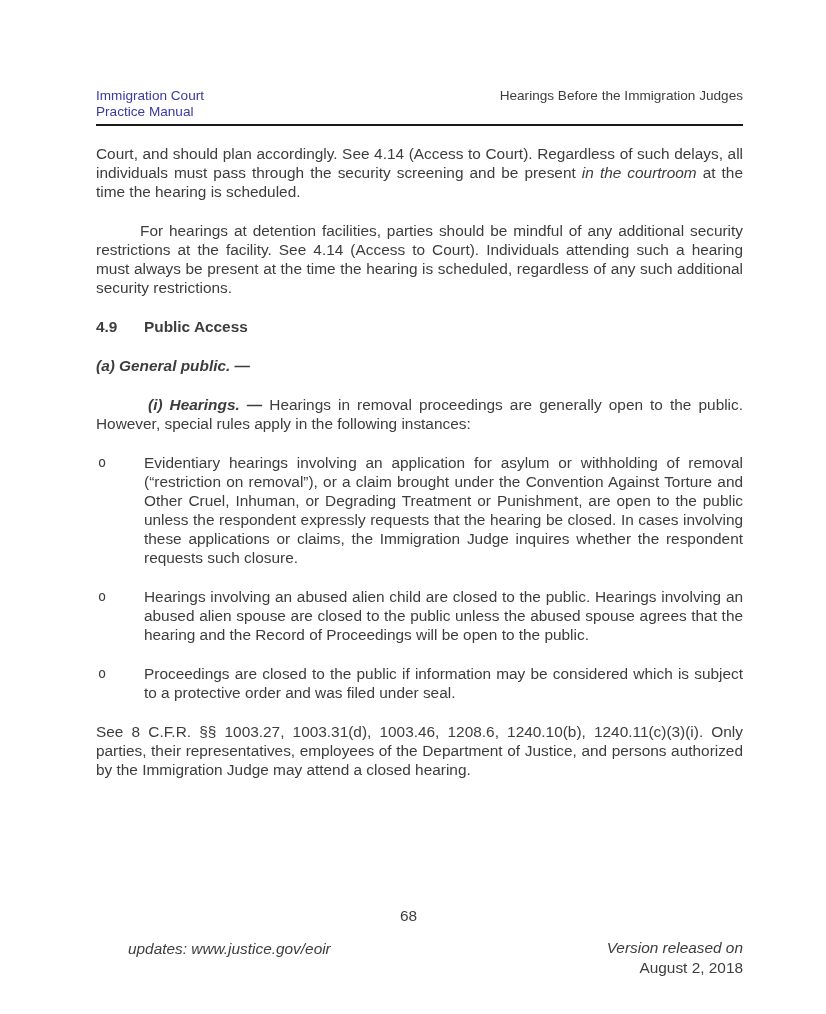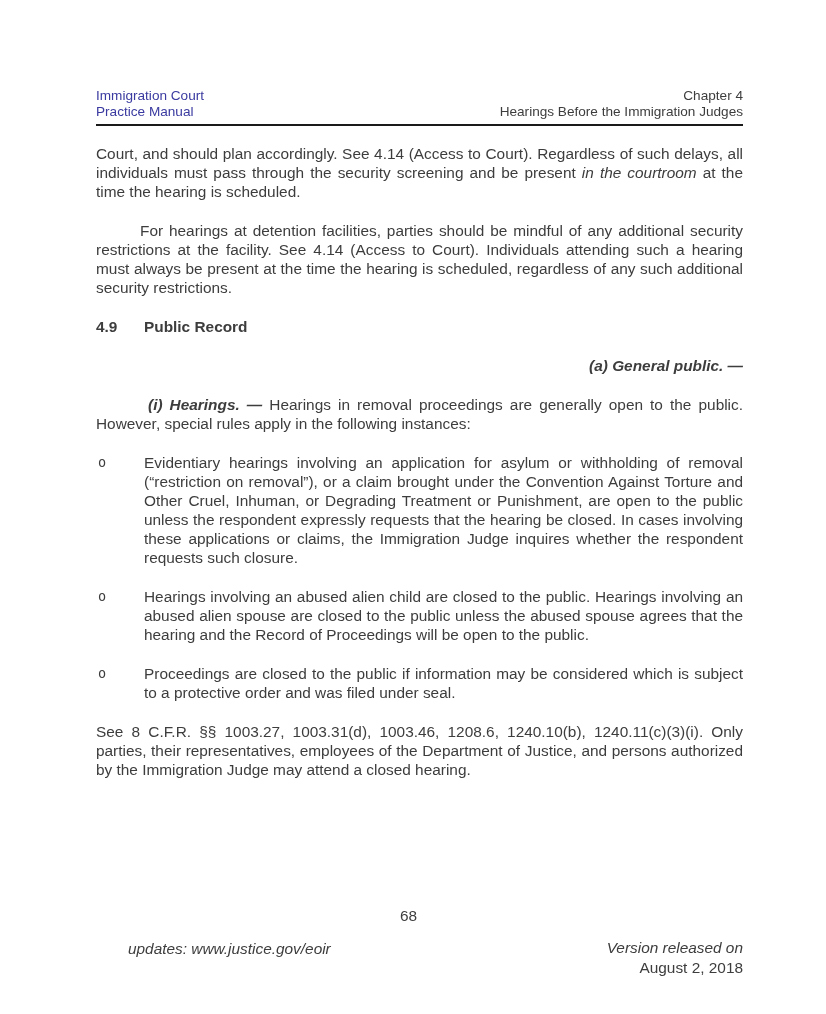--- a/index.html
+++ b/index.html
@@ -26,21 +26,21 @@
   .header-right { color:var(--text-color,#3d3d3d); text-align:right; }
   
   .content { position:absolute; top:140px; left:96px; right:91px; }
   .content p, .content .blk { margin:4px 0 20px 0; }
   .justify { text-align:justify; }
   .indent-first { text-indent:44px; }
   .italic { font-style:italic;text-align:center; }
   .boldital { font-weight:bold; font-style:italic; }
   .section-heading { font-weight:bold; }
   .sec-num { display:inline-block; width:48px; }
-  .sub-a { margin-left:44px; font-weight:bold; font-style:italic;text-align:right; }
+  .sub-a { margin-left:44px; font-weight:bold; font-style:italic; }
   .sub-i { margin-left:40px; text-indent:52px; }
   .bullet { position:relative; margin-left:144px; padding-left:48px; }
   .bullet .marker {
     position:absolute; left:2px; top:0;
     font-family:"DejaVu Sans Mono", monospace;
     font-size:13.5px;
   }
   .closing { margin-left:48px; }
   
   .page-number { position:absolute; top:906px; left:89px; width:639px; text-align:center; }
@@ -51,33 +51,32 @@
 <body>
 
 <div class="page">
 
   <div class="header">
     <div class="header-left">
       <div>Immigration Court</div>
       <div>Practice Manual</div>
     </div>
     <div class="header-right">
-      <div>Chapter 4</div>
       <div>Hearings Before the Immigration Judges</div>
     </div>
   </div>
 
   <div class="content">
 
     <p class="justify"><span>Court, and should plan accordingly.  See 4.14 (Access to Court).  Regardless of such delays, all individuals must pass through the security screening and be present </span><span class="italic">in the courtroom</span><span> at the time the hearing is scheduled.</span></p>
 
     <p class="justify indent-first">For hearings at detention facilities, parties should be mindful of any additional security restrictions at the facility.  See 4.14 (Access to Court).  Individuals attending such a hearing must always be present at the time the hearing is scheduled, regardless of any such additional security restrictions.</p>
 
     <div class="blk section-heading">
-      <span class="sec-num">4.9</span><span>Public Record</span>
+      <span class="sec-num">4.9</span><span>Public Access</span>
     </div>
 
     <p class="sub-a">(a) General public. —</p>
 
     <p class="sub-i justify"><span class="boldital">(i) Hearings. —</span><span> Hearings in removal proceedings are generally open to the public.  However, special rules apply in the following instances:</span></p>
 
     <div class="blk bullet">
       <span class="marker">o</span>
       <div class="justify">Evidentiary hearings involving an application for asylum or withholding of removal (“restriction on removal”), or a claim brought under the Convention Against Torture and Other Cruel, Inhuman, or Degrading Treatment or Punishment, are open to the public unless the respondent expressly requests that the hearing be closed.  In cases involving these applications or claims, the Immigration Judge inquires whether the respondent requests such closure.</div>
     </div>

